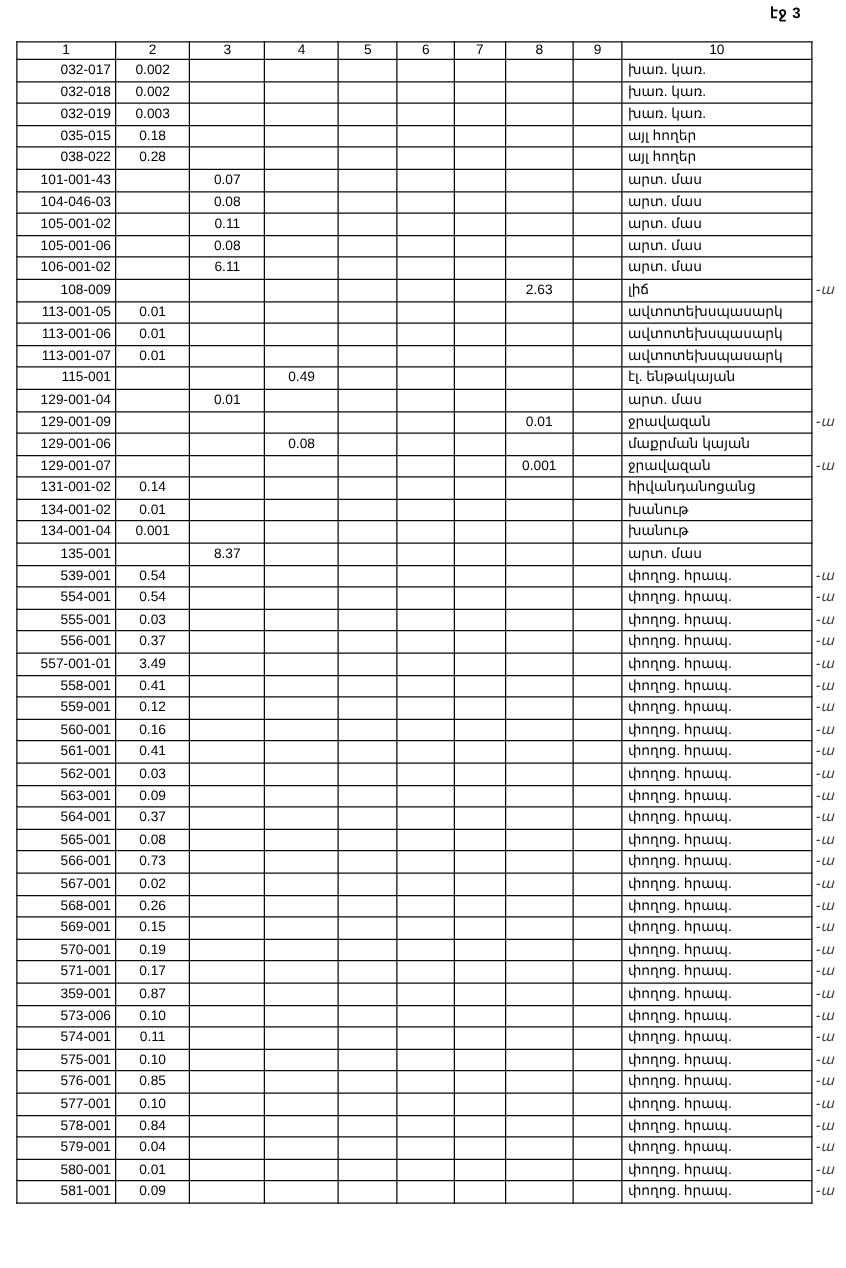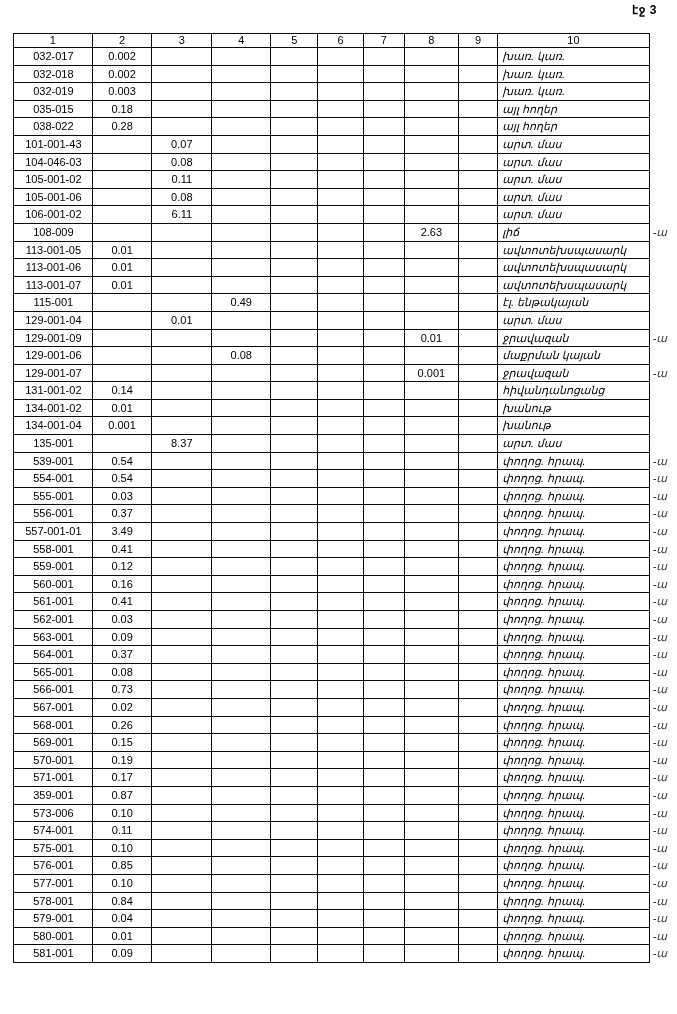--- a/index.html
+++ b/index.html
@@ -2,40 +2,40 @@
 <html><head>
 <meta charset="utf-8">
 <style>
   html,body{margin:0;padding:0;}
   body{
     width:677px;height:1014px;position:relative;overflow:hidden;
     background:#ffffff;color:#000;
     font-family:"Liberation Sans", sans-serif;
   }
   .page-label{
-    position:absolute;top:3px;right:20px;
+    position:absolute;top:3px;right:36px;
     font-size:12px;font-weight:bold;letter-spacing:.5px;text-align:center;
   }
   table.grid{
     position:absolute;left:13px;top:33px;
     border-collapse:collapse;table-layout:fixed;
   }
   .grid th,.grid td{
     border:1px solid #0a0a0a;
     font-size:11px;font-weight:normal;
     padding:0 3px;height:16.6px;line-height:16.6px;
     white-space:nowrap;overflow:hidden;
   }
   .grid thead th{height:13px;line-height:13px;text-align:center;}
   .w1{width:76px}.w2{width:60px}.w3{width:62px}.w4{width:61px}.w5{width:50px}
   .w6{width:48px}.w7{width:42px}.w8{width:53px}.w9{width:40px}.w10{width:150px}
   .w11{width:22px}
-  td.c1{text-align:center;padding-left:4px;}
+  td.c1{text-align:right;padding-left:4px;}
   td.c2,td.c3,td.c4,td.c5,td.c6,td.c7,td.c8,td.c9{text-align:center;}
-  td.c10{text-align:left;padding-left:4px;font-style:italic;}
+  td.c10{text-align:left;padding-left:4px;}
   .markcol{
     border:none !important;background:transparent;
     font-size:9px;line-height:16.6px;color:#3a3a3a;
     text-align:left;padding-left:3px;font-style:italic;
   }
 </style>
 </head>
 <body>
 
 <div class="page-label">էջ 3</div>

